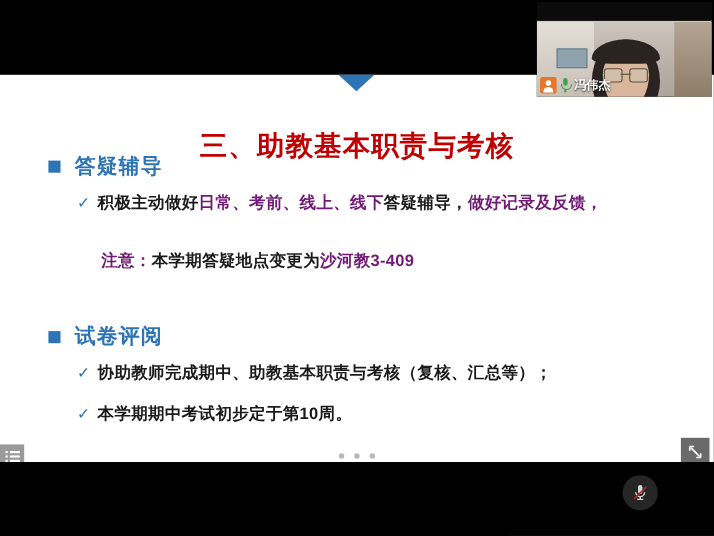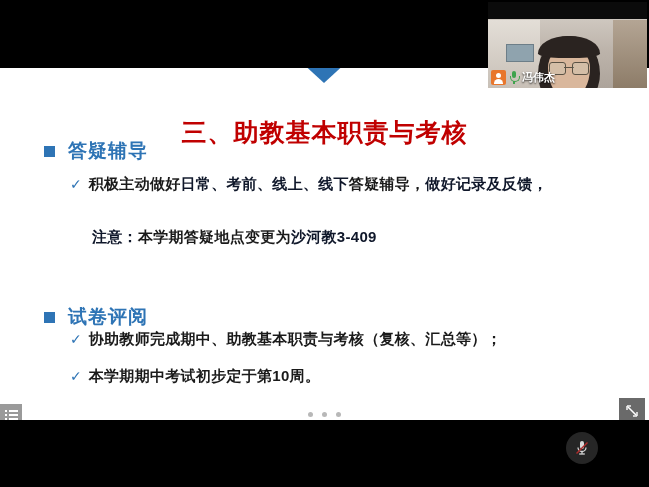--- a/index.html
+++ b/index.html
@@ -61,21 +61,21 @@
 
   
   .section {
     position: absolute;
     left: 44px;
     display: flex;
     align-items: center;
     gap: 13px;
   }
   .sec1 { top: 70px; }
-  .sec2 { top: 236px; }
+  .sec2 { top: 225px; }
 
   .sq {
     width: 11px;
     height: 11px;
     background: #2E74B5;
     flex: 0 0 auto;
   }
   .section-label {
     color: #2E74B5;
     font-size: 19px;
@@ -99,21 +99,21 @@
     font-weight: bold;
     flex: 0 0 auto;
     line-height: 1;
   }
   .txt {
     font-size: 15px;
     font-weight: bold;
     color: #1a1a1a;
     letter-spacing: 0.3px;
   }
-  .txt .r { color: #0f172a; }
+  .txt .r { color: #701a75; }
   .indent { left: 92px; }
 
   .l1 { top: 107px; }
   .l2 { top: 139px; }
   .l3 { top: 160px; }
   .l4 { top: 262px; }
   .l5 { top: 299px; }
 
   
   #thumb {

